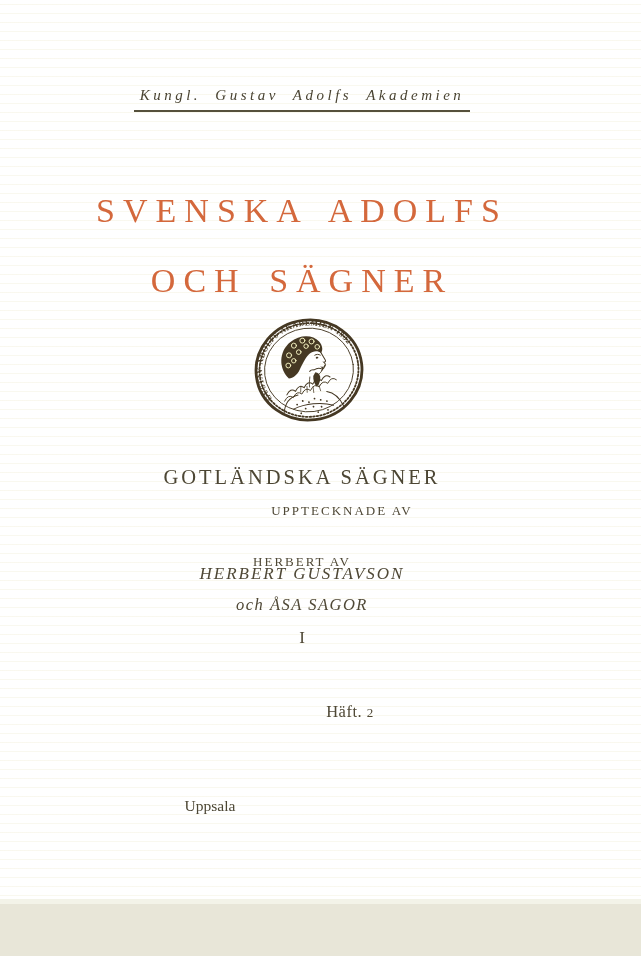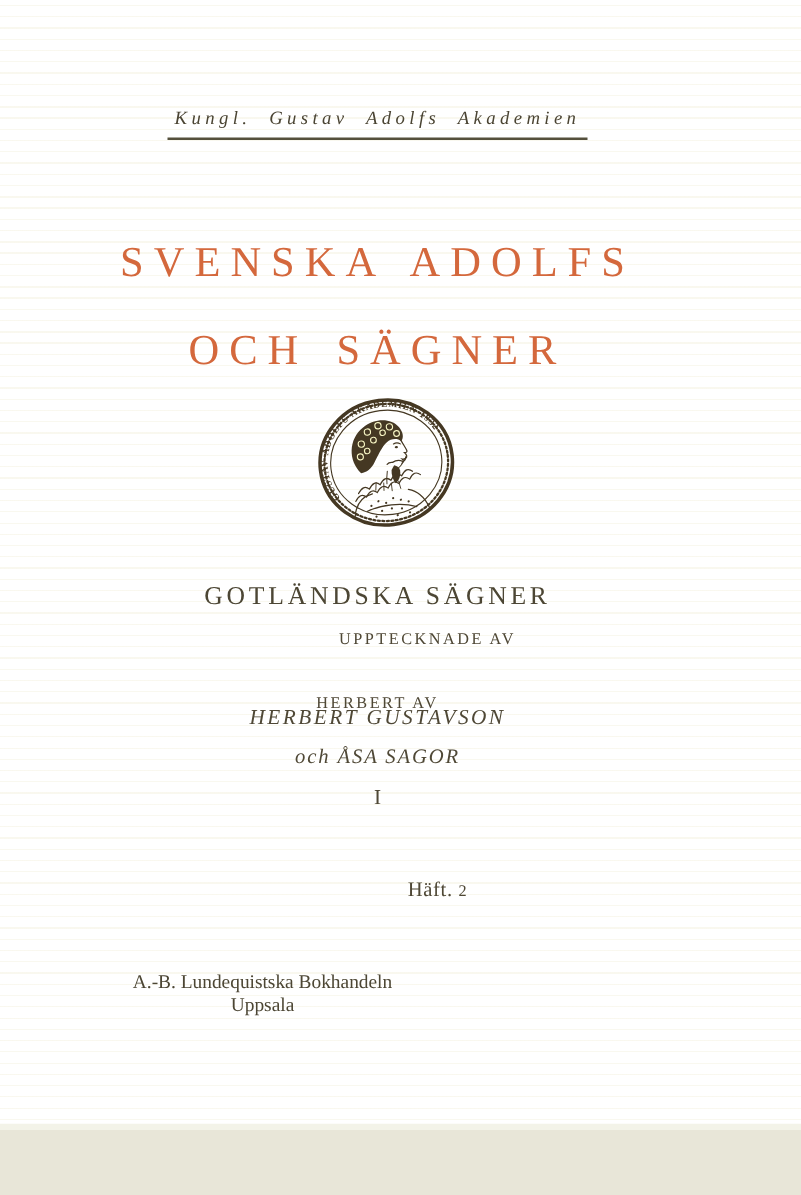--- a/index.html
+++ b/index.html
@@ -90,21 +90,21 @@
   .issue .issue-num { font-size: 13px; }
 
   .publisher {
     position: absolute;
     top: 776px;
     text-align: center;
     font-size: 15.5px;
     line-height: 19px;
     color: #4c4634;
   }
-  .publisher .city { margin-top: 0; }
+  .publisher .city { margin-top: 20px; }
   .pub-left  { left: 60px;  width: 300px; }
   .pub-right { left: 320px; width: 200px; }
 </style>
 </head>
 <body>
 
 <div class="cover">
   <div class="content">
 
     <div class="line academy">
@@ -189,17 +189,16 @@
     <div class="line part-numeral">I</div>
 
     <div class="line issue">
       <span>Häft.</span>
       <span class="issue-num">2</span>
     </div>
 
   </div>
 
   <div class="publisher pub-left">
-    <div>A.-B. Lundequistska Bokhandeln</div>
     <div class="city">Uppsala</div>
   </div>
 
 </div>
 
 </body></html>

